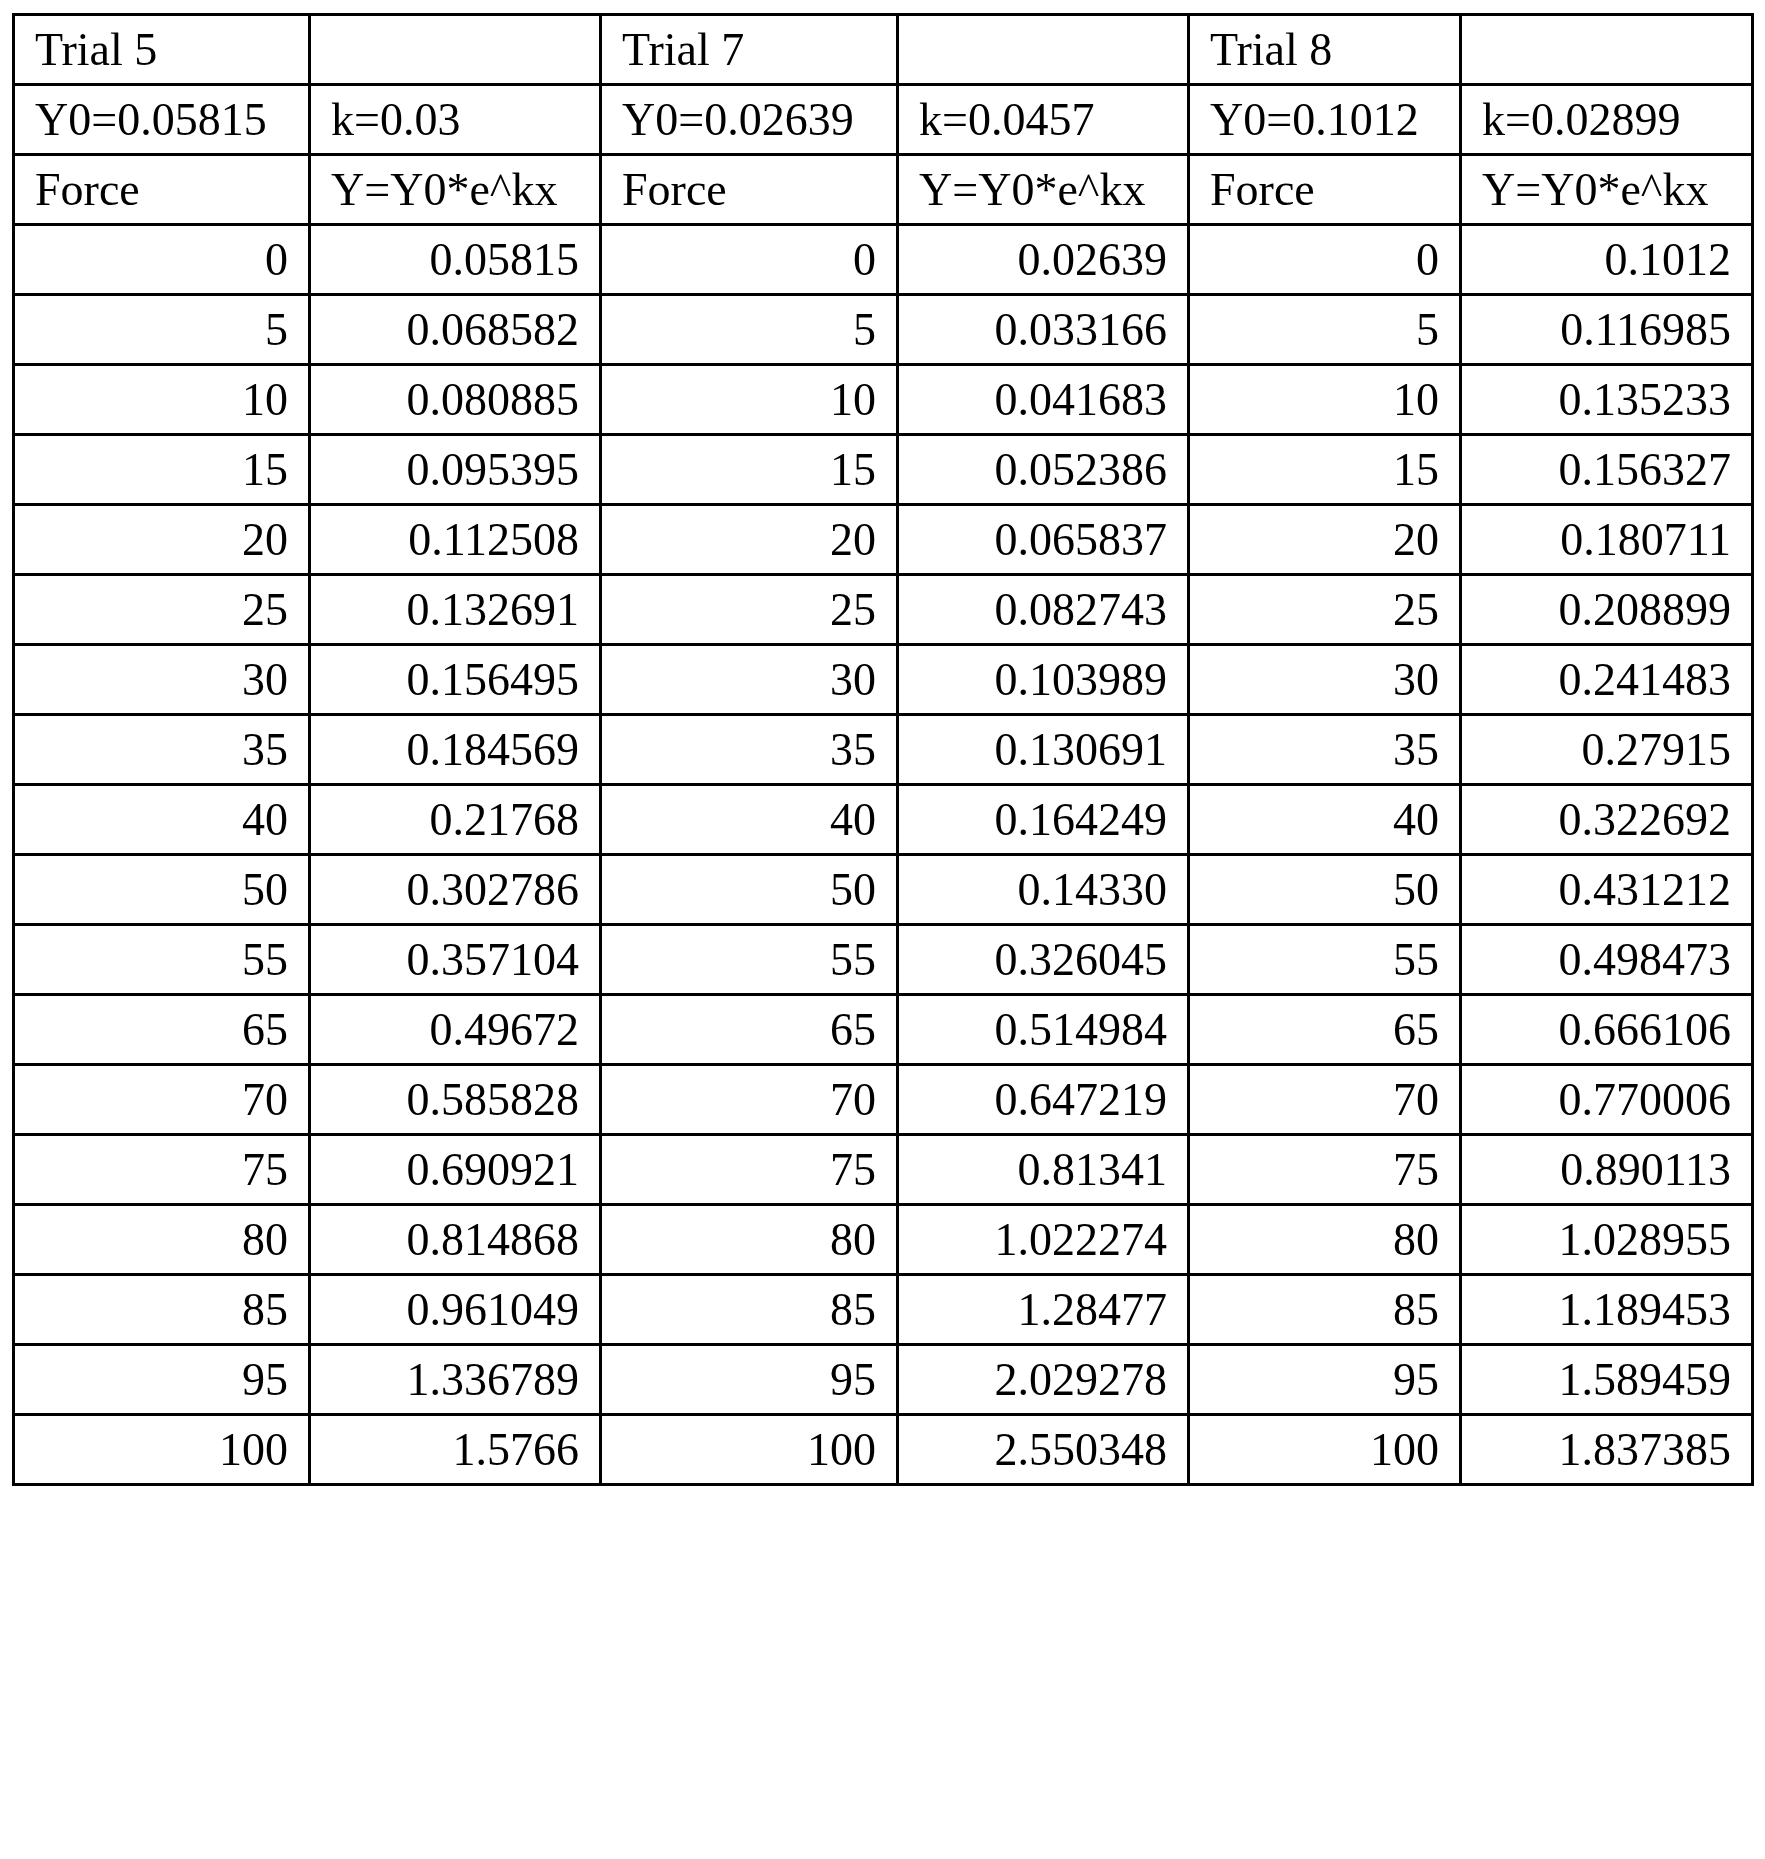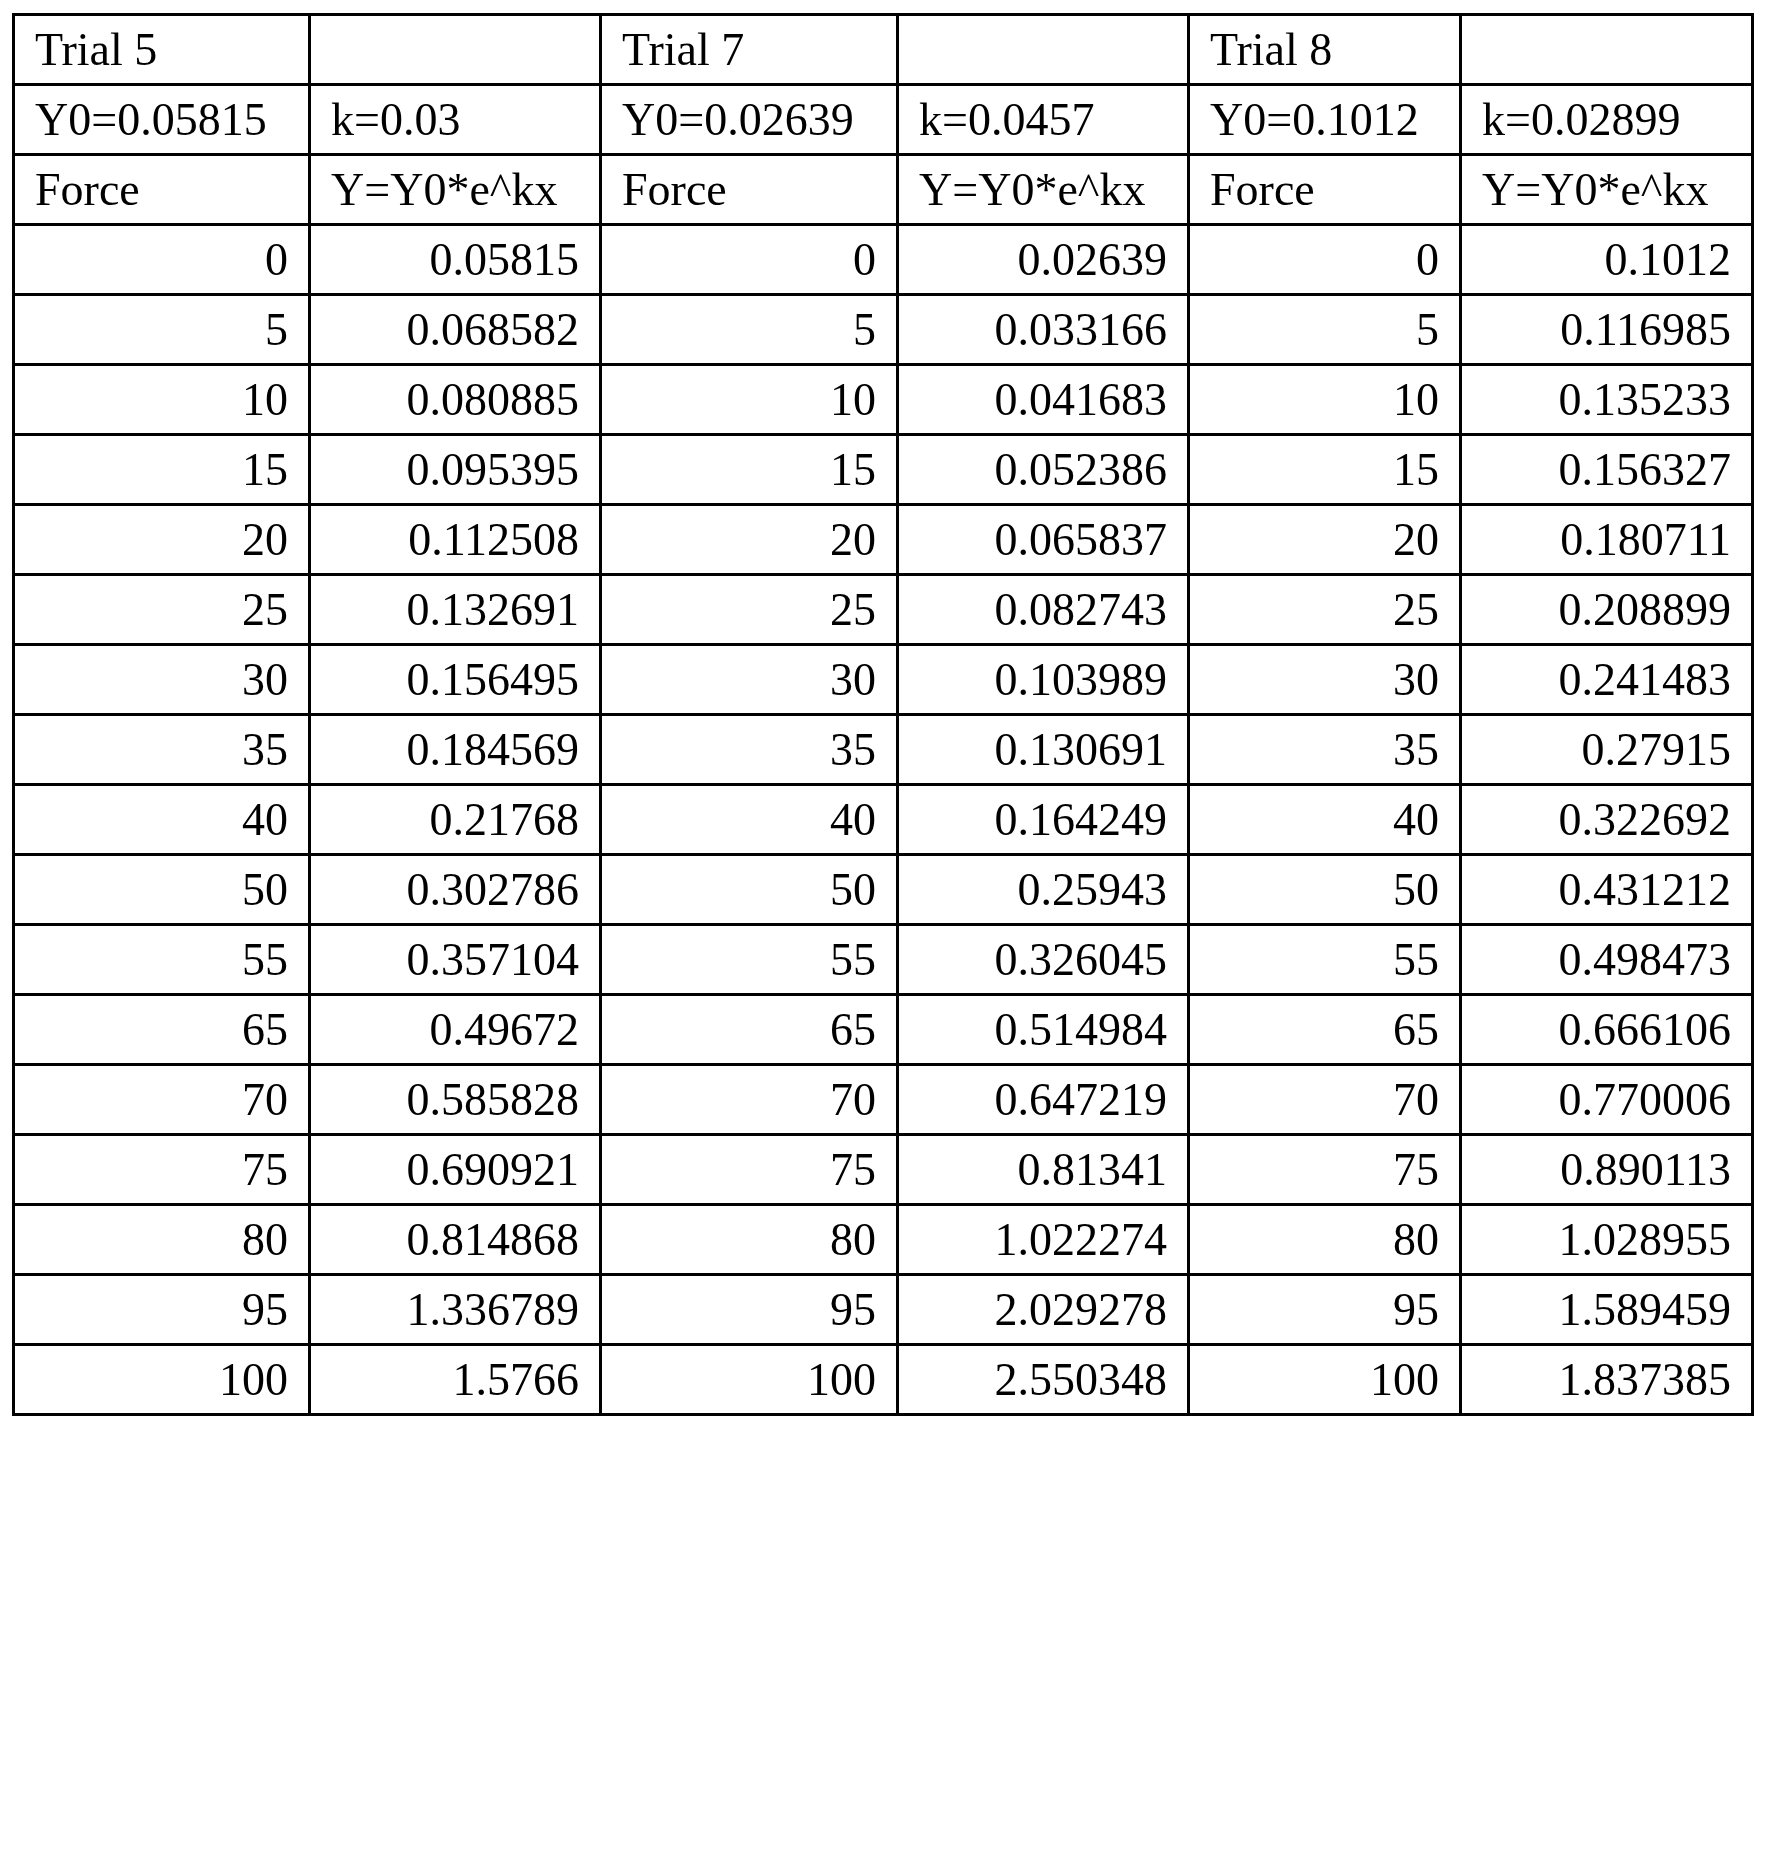--- a/index.html
+++ b/index.html
@@ -155,21 +155,21 @@
         <td class="num">0.21768</td>
         <td class="num">40</td>
         <td class="num">0.164249</td>
         <td class="num">40</td>
         <td class="num">0.322692</td>
       </tr>
       <tr>
         <td class="num">50</td>
         <td class="num">0.302786</td>
         <td class="num">50</td>
-        <td class="num">0.25943</td>
+        <td class="num">0.14330</td>
         <td class="num">50</td>
         <td class="num">0.431212</td>
       </tr>
       <tr>
         <td class="num">55</td>
         <td class="num">0.357104</td>
         <td class="num">55</td>
         <td class="num">0.326045</td>
         <td class="num">55</td>
         <td class="num">0.498473</td>
@@ -200,20 +200,28 @@
       </tr>
       <tr>
         <td class="num">80</td>
         <td class="num">0.814868</td>
         <td class="num">80</td>
         <td class="num">1.022274</td>
         <td class="num">80</td>
         <td class="num">1.028955</td>
       </tr>
       <tr>
+        <td class="num">85</td>
+        <td class="num">0.961049</td>
+        <td class="num">85</td>
+        <td class="num">1.28477</td>
+        <td class="num">85</td>
+        <td class="num">1.189453</td>
+      </tr>
+      <tr>
         <td class="num">95</td>
         <td class="num">1.336789</td>
         <td class="num">95</td>
         <td class="num">2.029278</td>
         <td class="num">95</td>
         <td class="num">1.589459</td>
       </tr>
       <tr>
         <td class="num">100</td>
         <td class="num">1.5766</td>

